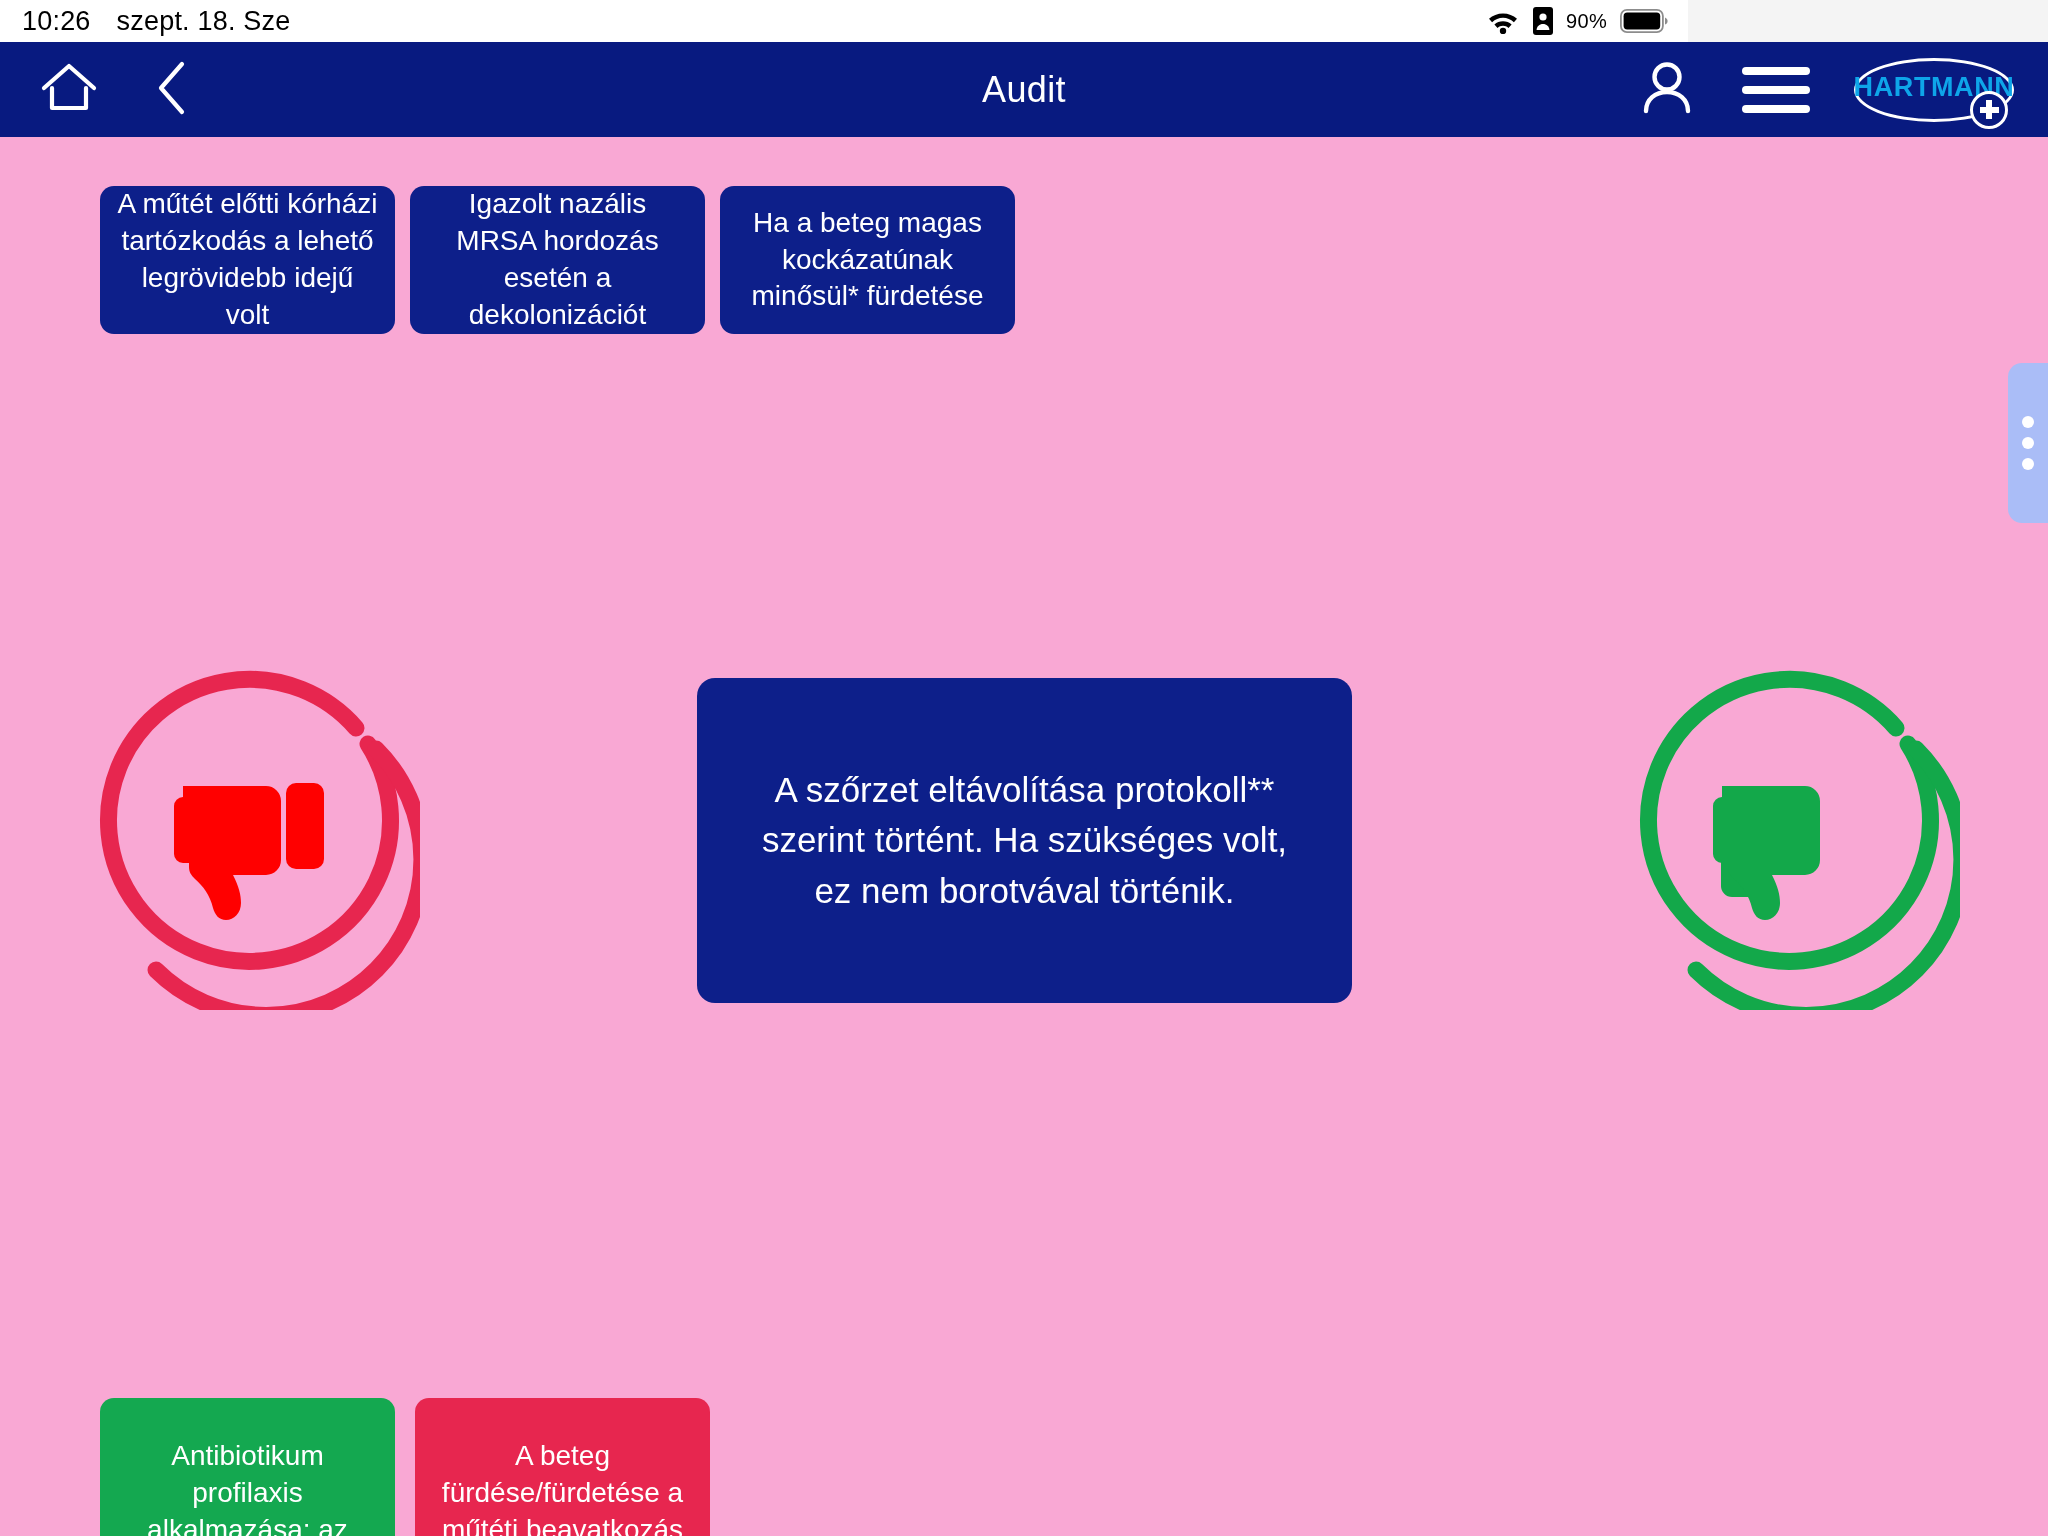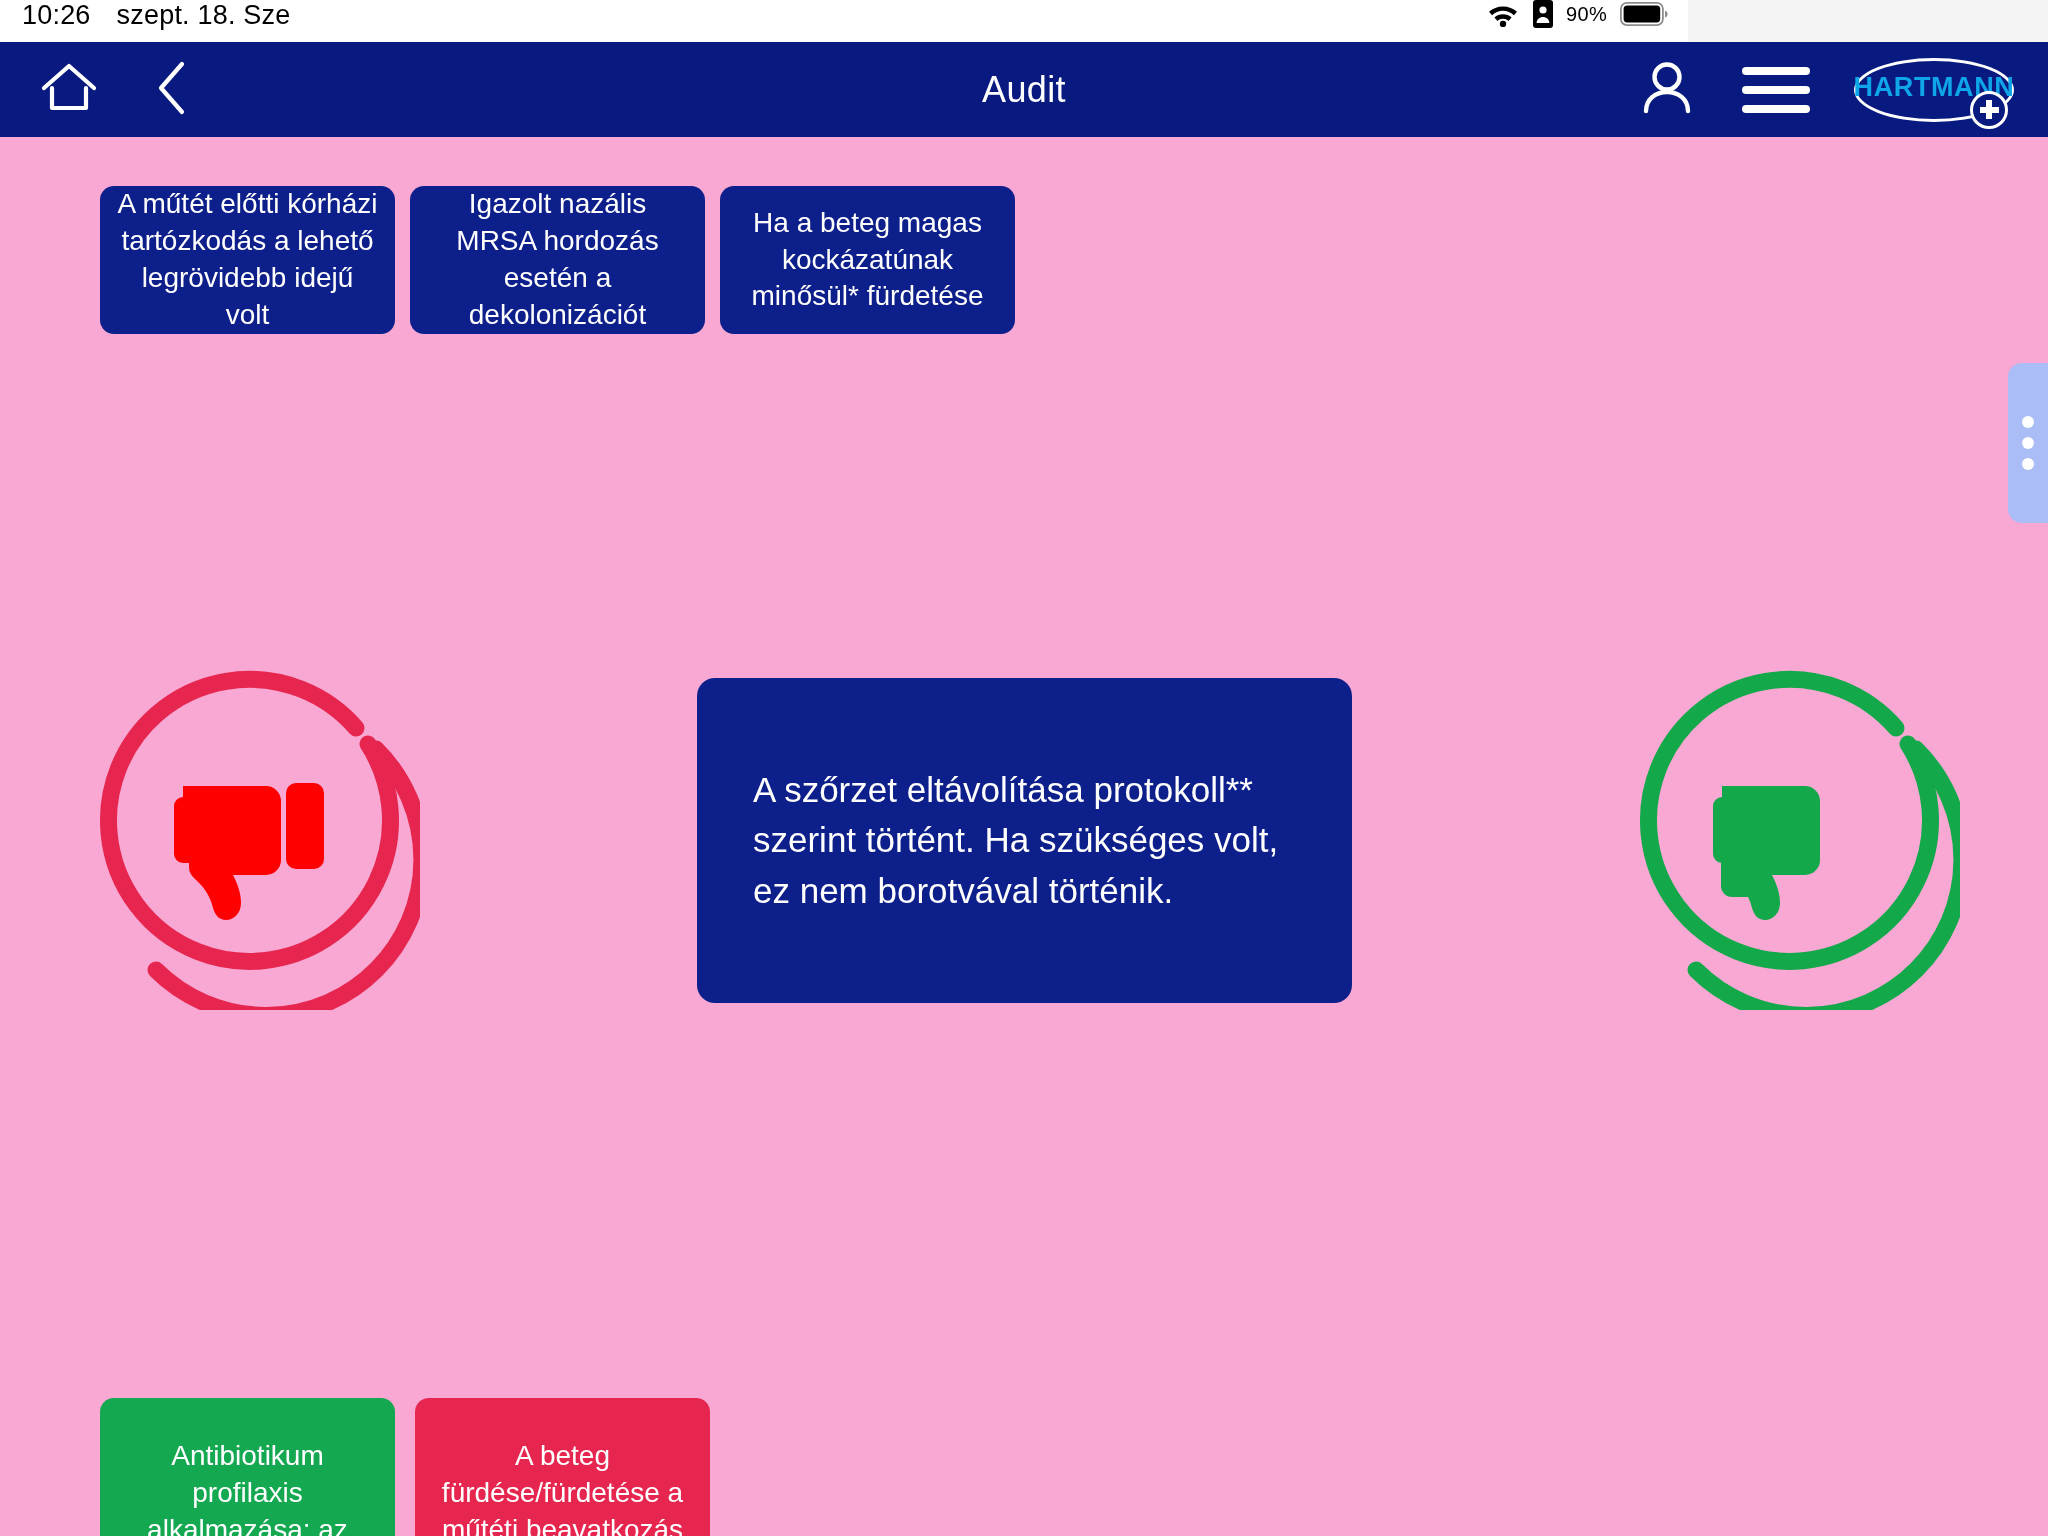--- a/index.html
+++ b/index.html
@@ -12,21 +12,21 @@
     font-family: "Liberation Sans", sans-serif;
   }
 
   
   .statusbar {
     position: absolute;
     top: 0; left: 0;
     width: 1688px; height: 42px;
     background: #ffffff;
     display: flex;
-    align-items: flex-start;
+    align-items: center;
     color: #000;
   }
   .sb-left {
     display: flex;
     align-items: baseline;
     gap: 26px;
     padding-left: 22px;
     font-size: 27px;
     letter-spacing: 0.2px;
   }
@@ -213,20 +213,21 @@
     display: flex;
     align-items: center;
     justify-content: center;
     padding: 0 56px;
     cursor: pointer;
   }
   .question-text {
     color: #ffffff;
     font-size: 35px;
     line-height: 1.44;
+    text-align: center;
   }
 
   
   .edge-tab {
     position: absolute;
     right: 0;
     top: 363px;
     width: 40px;
     height: 160px;
     background: #aabdf7;

